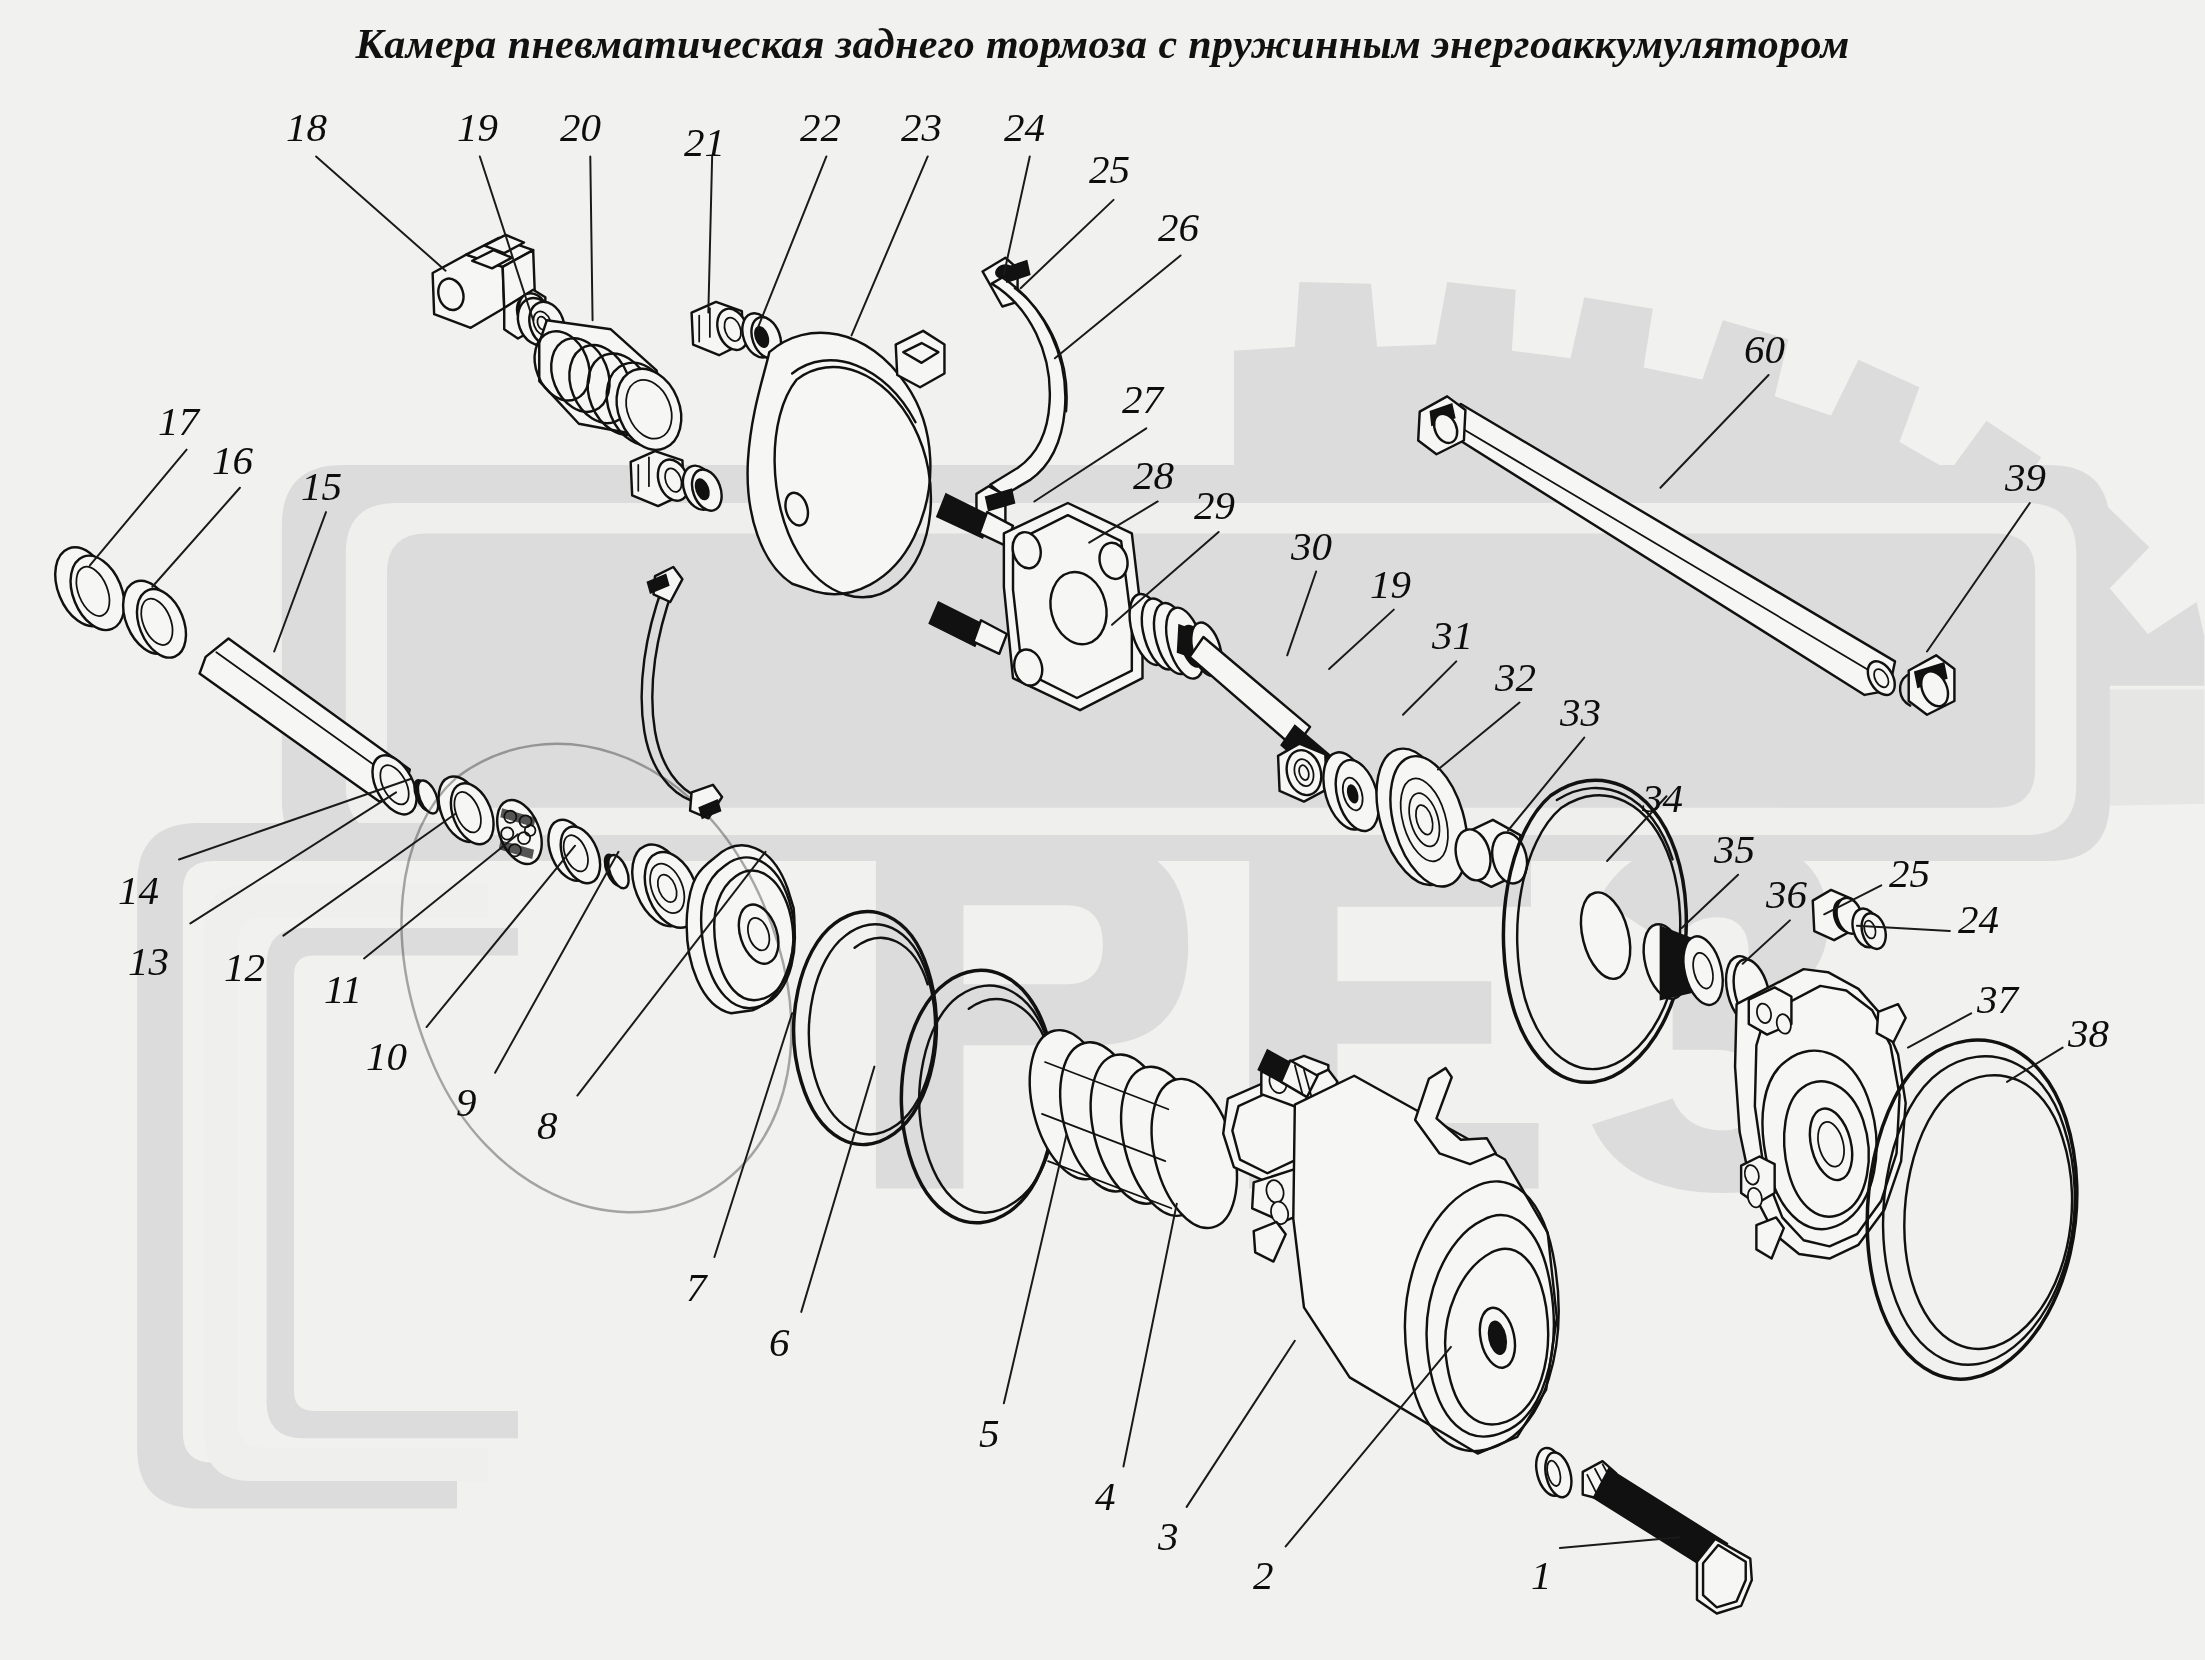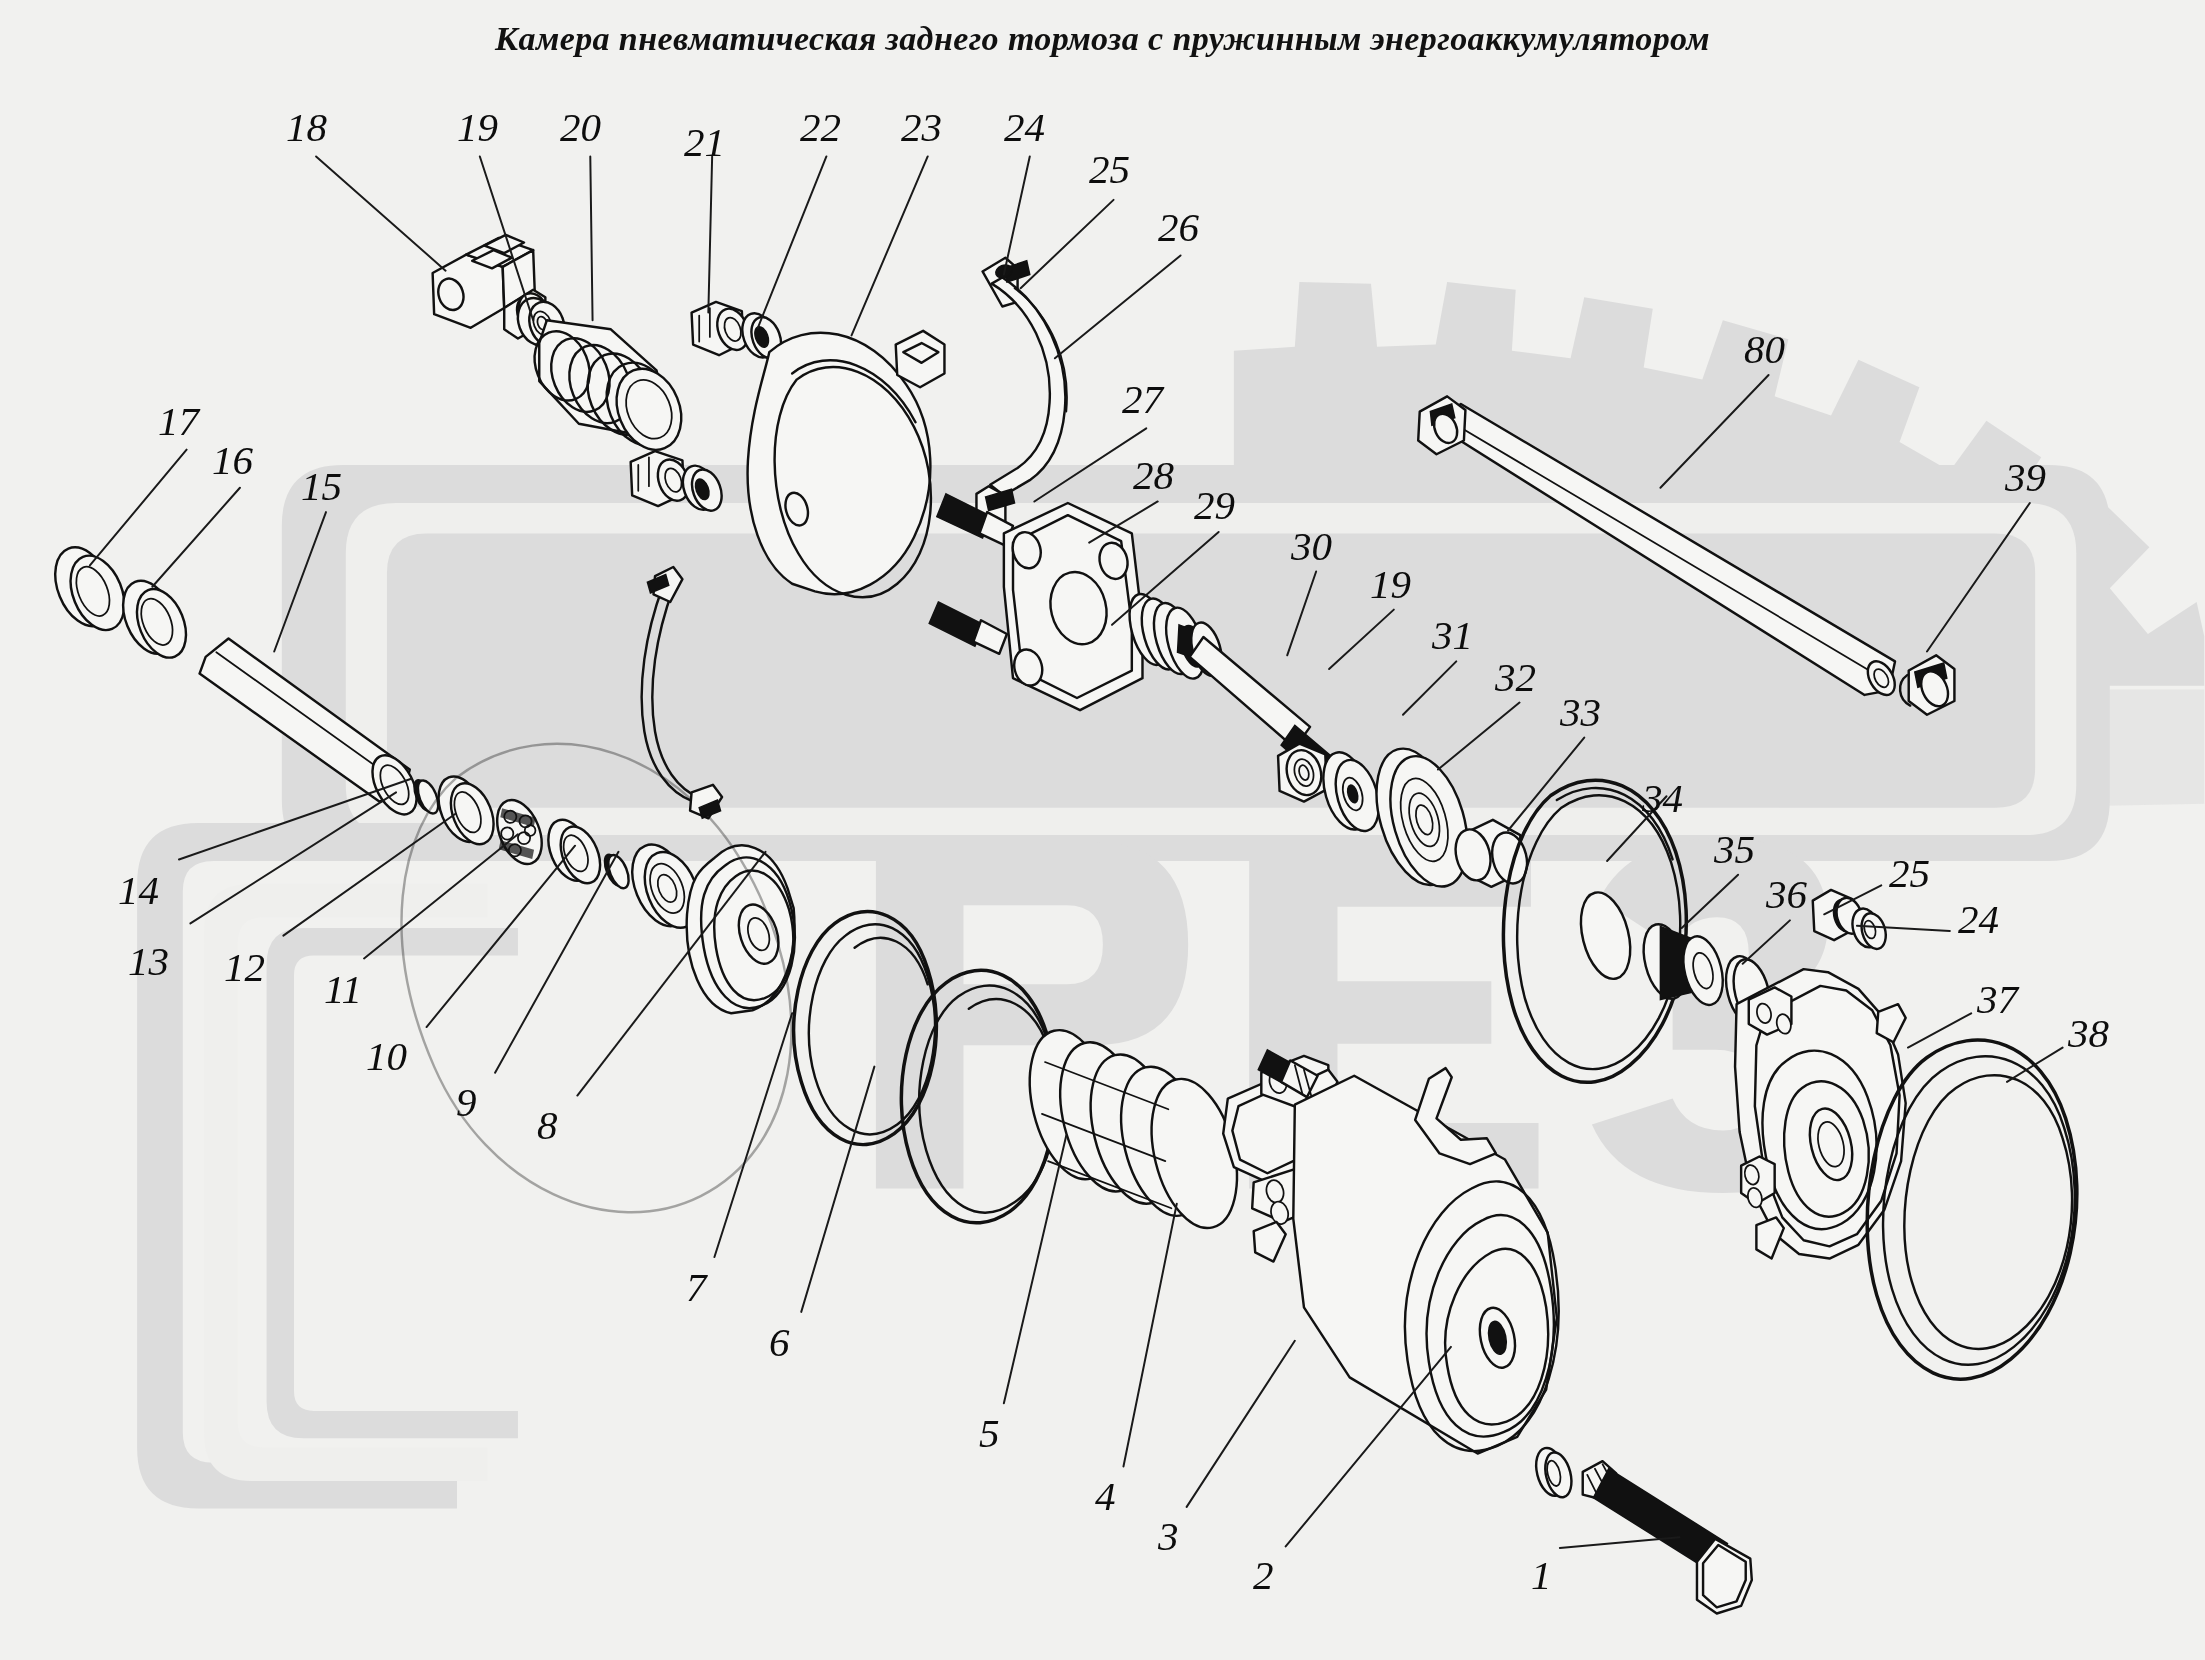--- a/index.html
+++ b/index.html
@@ -3,21 +3,21 @@
 <meta charset="utf-8">
 <style>
   html,body{margin:0;padding:0;background:#f1f1ef;}
   body{width:2205px;height:1661px;overflow:hidden;font-family:"Liberation Serif",serif;}
   #stage{position:relative;width:2205px;height:1661px;background:#f1f1ef;}
 
   
   #title{
     position:absolute;left:0;top:20px;width:2205px;text-align:center;
     font-family:"Liberation Serif",serif;font-style:italic;font-weight:700;
-    font-size:34px;letter-spacing:0.4px;color:#111;white-space:nowrap;
+    font-size:42px;letter-spacing:0.4px;color:#111;white-space:nowrap;
   }
 
   
   svg.layer{position:absolute;left:0;top:0;width:2205px;height:1661px;overflow:visible;}
   svg.layer.wm{z-index:1;}
   svg.layer.art{z-index:2;}
   svg.layer.leads{z-index:3;}
 
   .ln{fill:none;stroke:#111;stroke-width:3.2;stroke-linecap:round;stroke-linejoin:round;}
   .ln2{fill:none;stroke:#111;stroke-width:4.6;stroke-linecap:round;stroke-linejoin:round;}
@@ -528,21 +528,21 @@
       <div class="cal" style="left: 901px; top: 107px;">23</div>
       <div class="cal" style="left: 1004px; top: 107px;">24</div>
       <div class="cal" style="left: 1089px; top: 149px;">25</div>
       <div class="cal" style="left: 1158px; top: 207px;">26</div>
       <div class="cal" style="left: 158px; top: 401px;">17</div>
       <div class="cal" style="left: 212px; top: 440px;">16</div>
       <div class="cal" style="left: 301px; top: 466px;">15</div>
       <div class="cal" style="left: 1122px; top: 379px;">27</div>
       <div class="cal" style="left: 1133px; top: 455px;">28</div>
       <div class="cal" style="left: 1194px; top: 485px;">29</div>
-      <div class="cal" style="left: 1744px; top: 329px;">80</div>
+      <div class="cal" style="left: 1744px; top: 329px;">60</div>
       <div class="cal" style="left: 2005px; top: 457px;">39</div>
       <div class="cal" style="left: 1291px; top: 526px;">30</div>
       <div class="cal" style="left: 1370px; top: 564px;">19</div>
       <div class="cal" style="left: 1432px; top: 615px;">31</div>
       <div class="cal" style="left: 1495px; top: 657px;">32</div>
       <div class="cal" style="left: 1560px; top: 692px;">33</div>
       <div class="cal" style="left: 1642px; top: 750px; margin-top: 28px;">34</div>
       <div class="cal" style="left: 1714px; top: 829px;">35</div>
       <div class="cal" style="left: 1766px; top: 874px;">36</div>
       <div class="cal" style="left: 1889px; top: 853px;">25</div>

